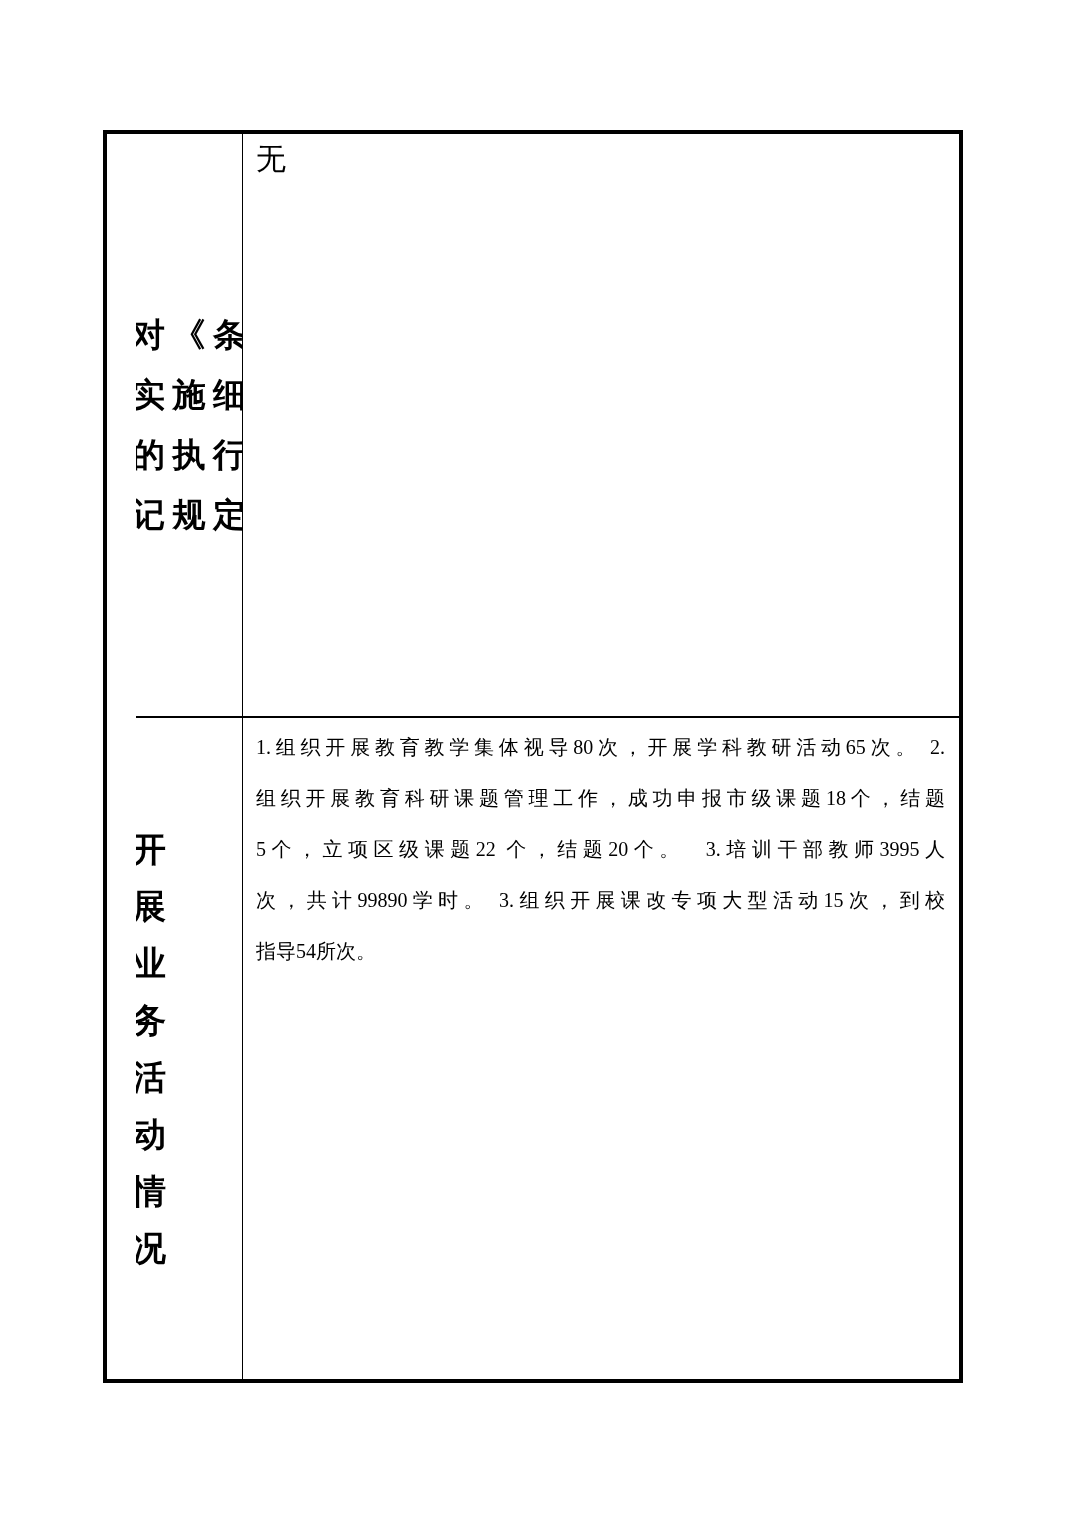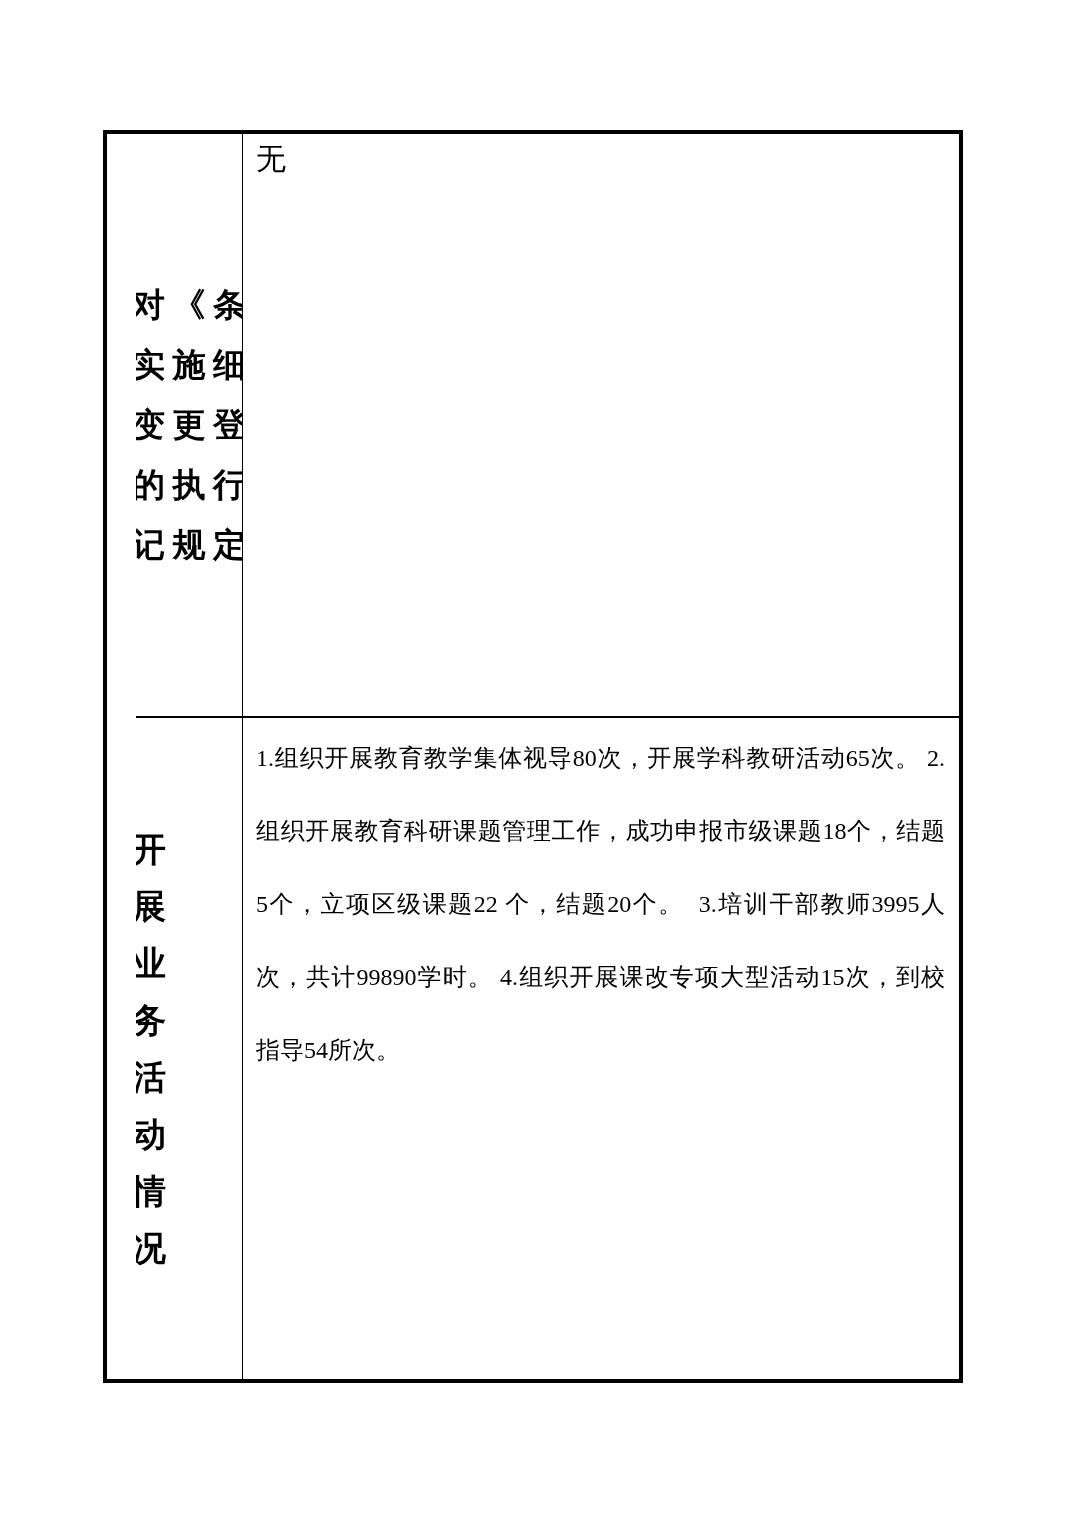--- a/index.html
+++ b/index.html
@@ -56,22 +56,22 @@
   }
   .char-block .line {
     font-size: 34px;
     line-height: 57px;
     text-align: center;
   }
   .content-cell {
     padding: 4px 14px 0 13px;
   }
   .content-cell .line {
-    font-size: 24px;
-    line-height: 73px;
+    font-size: 20px;
+    line-height: 51px;
     text-align: justify;
     text-align-last: justify;
     white-space: pre-wrap;
   }
   .content-cell .line.last {
     text-align-last: left;
   }
   .content-cell.brief .line {
     font-size: 30px;
     line-height: 42px;
@@ -80,21 +80,20 @@
 </style>
 </head>
 <body>
 
 <div class="form-table">
 
   <div class="cell label-cell divider-bottom">
     <div class="label-block">
         <div class="line">对《条</div>
         <div class="line">实施细</div>
-        <div class="line">变更登</div>
         <div class="line">的执行</div>
         <div class="line">记规定</div>
       </div>
   </div>
 
   <div class="cell content-cell brief divider-bottom">
       <div class="line last">无</div>
     </div>
 
   <div class="cell label-cell">
@@ -107,17 +106,17 @@
         <div class="line">动</div>
         <div class="line">情</div>
         <div class="line last">况</div>
       </div>
   </div>
 
   <div class="cell content-cell">
       <div class="line">1.组织开展教育教学集体视导80次，开展学科教研活动65次。 2.</div>
       <div class="line">组织开展教育科研课题管理工作，成功申报市级课题18个，结题</div>
       <div class="line">5个，立项区级课题22 个，结题20个。  3.培训干部教师3995人</div>
-      <div class="line">次，共计99890学时。 4.组织开展课改专项大型活动15次，到校</div>
+      <div class="line">次，共计99890学时。 3.组织开展课改专项大型活动15次，到校</div>
       <div class="line last">指导54所次。</div>
     </div>
 
 </div>
 
 </body></html>

